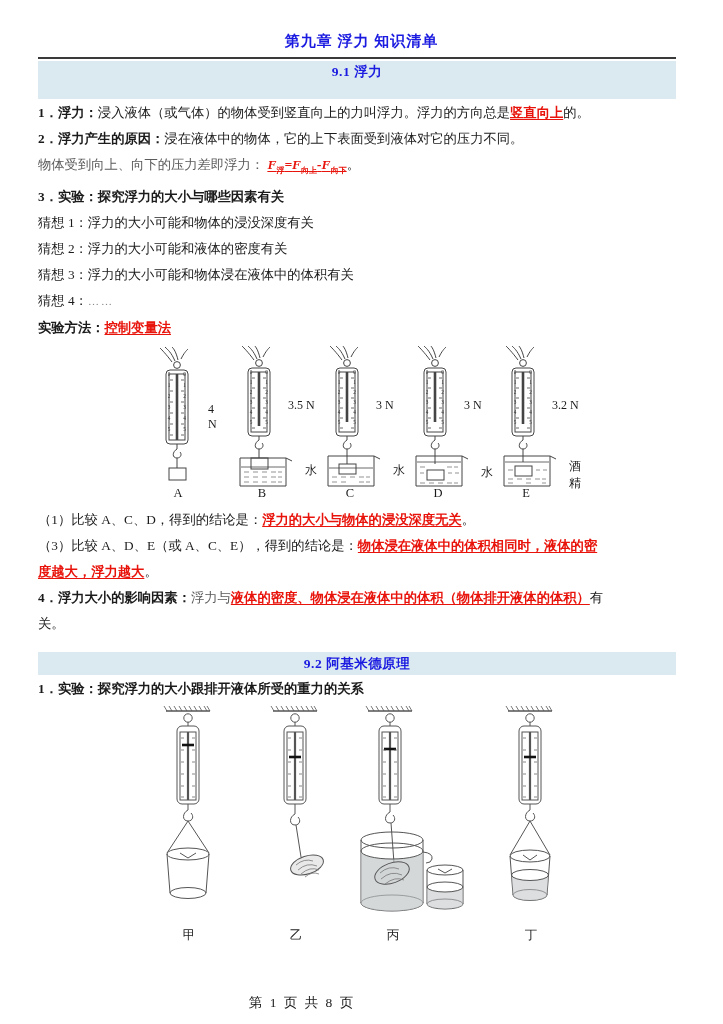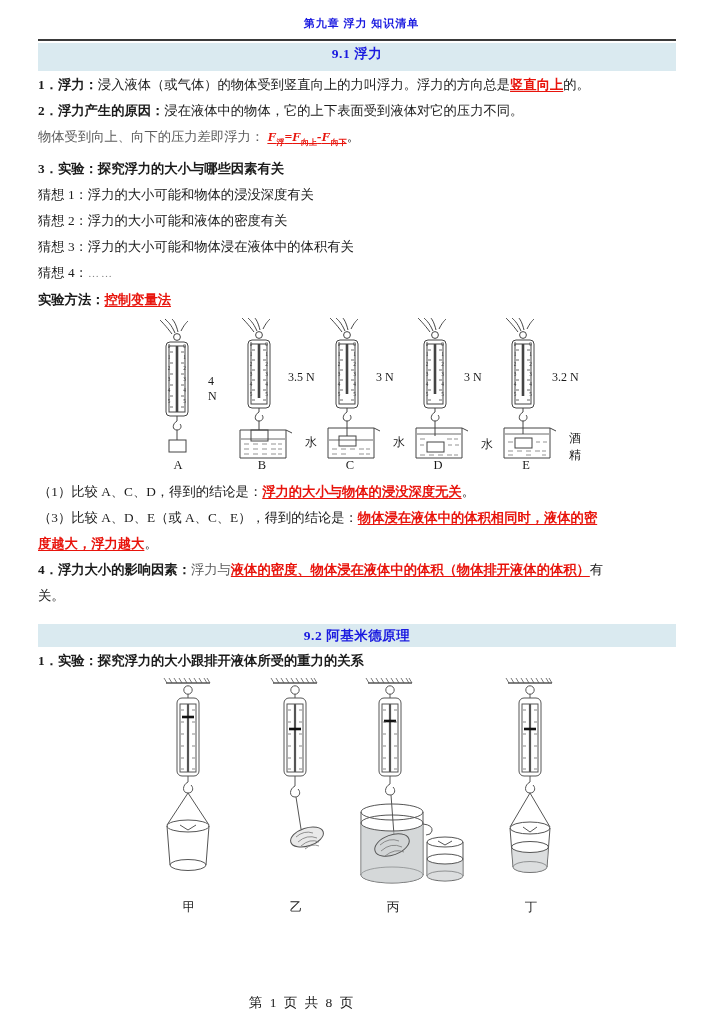--- a/index.html
+++ b/index.html
@@ -20,41 +20,41 @@
     width: 723px;
     height: 1024px;
     padding: 0;
     box-sizing: border-box;
   }
   
   .doc-title {
     text-align: center;
     color: #1a1ae0;
     font-weight: bold;
-    font-size: 11px;
+    font-size: 15px;
     letter-spacing: 1px;
-    padding-top: 13px;
+    padding-top: 31px;
     line-height: 20px;
   }
   
   .top-rule {
     margin: 6px 47px 0 38px;
     border-top: 2.2px solid #3a3a3a;
     height: 0;
   }
   
   .section-banner {
     margin: 2px 47px 0 38px;
     background: #daeaf0;
     text-align: center;
     color: #1a1ae0;
     font-weight: bold;
     font-size: 13.5px;
     line-height: 22px;
-    height: 28px;
+    height: 38px;
     letter-spacing: .5px;
   }
   .section-banner.second {
     margin-top: 16px;
     height: 23px;
     line-height: 23px;
   }
   .banner-num { margin-right: 4px; }
   
   .body-area {

